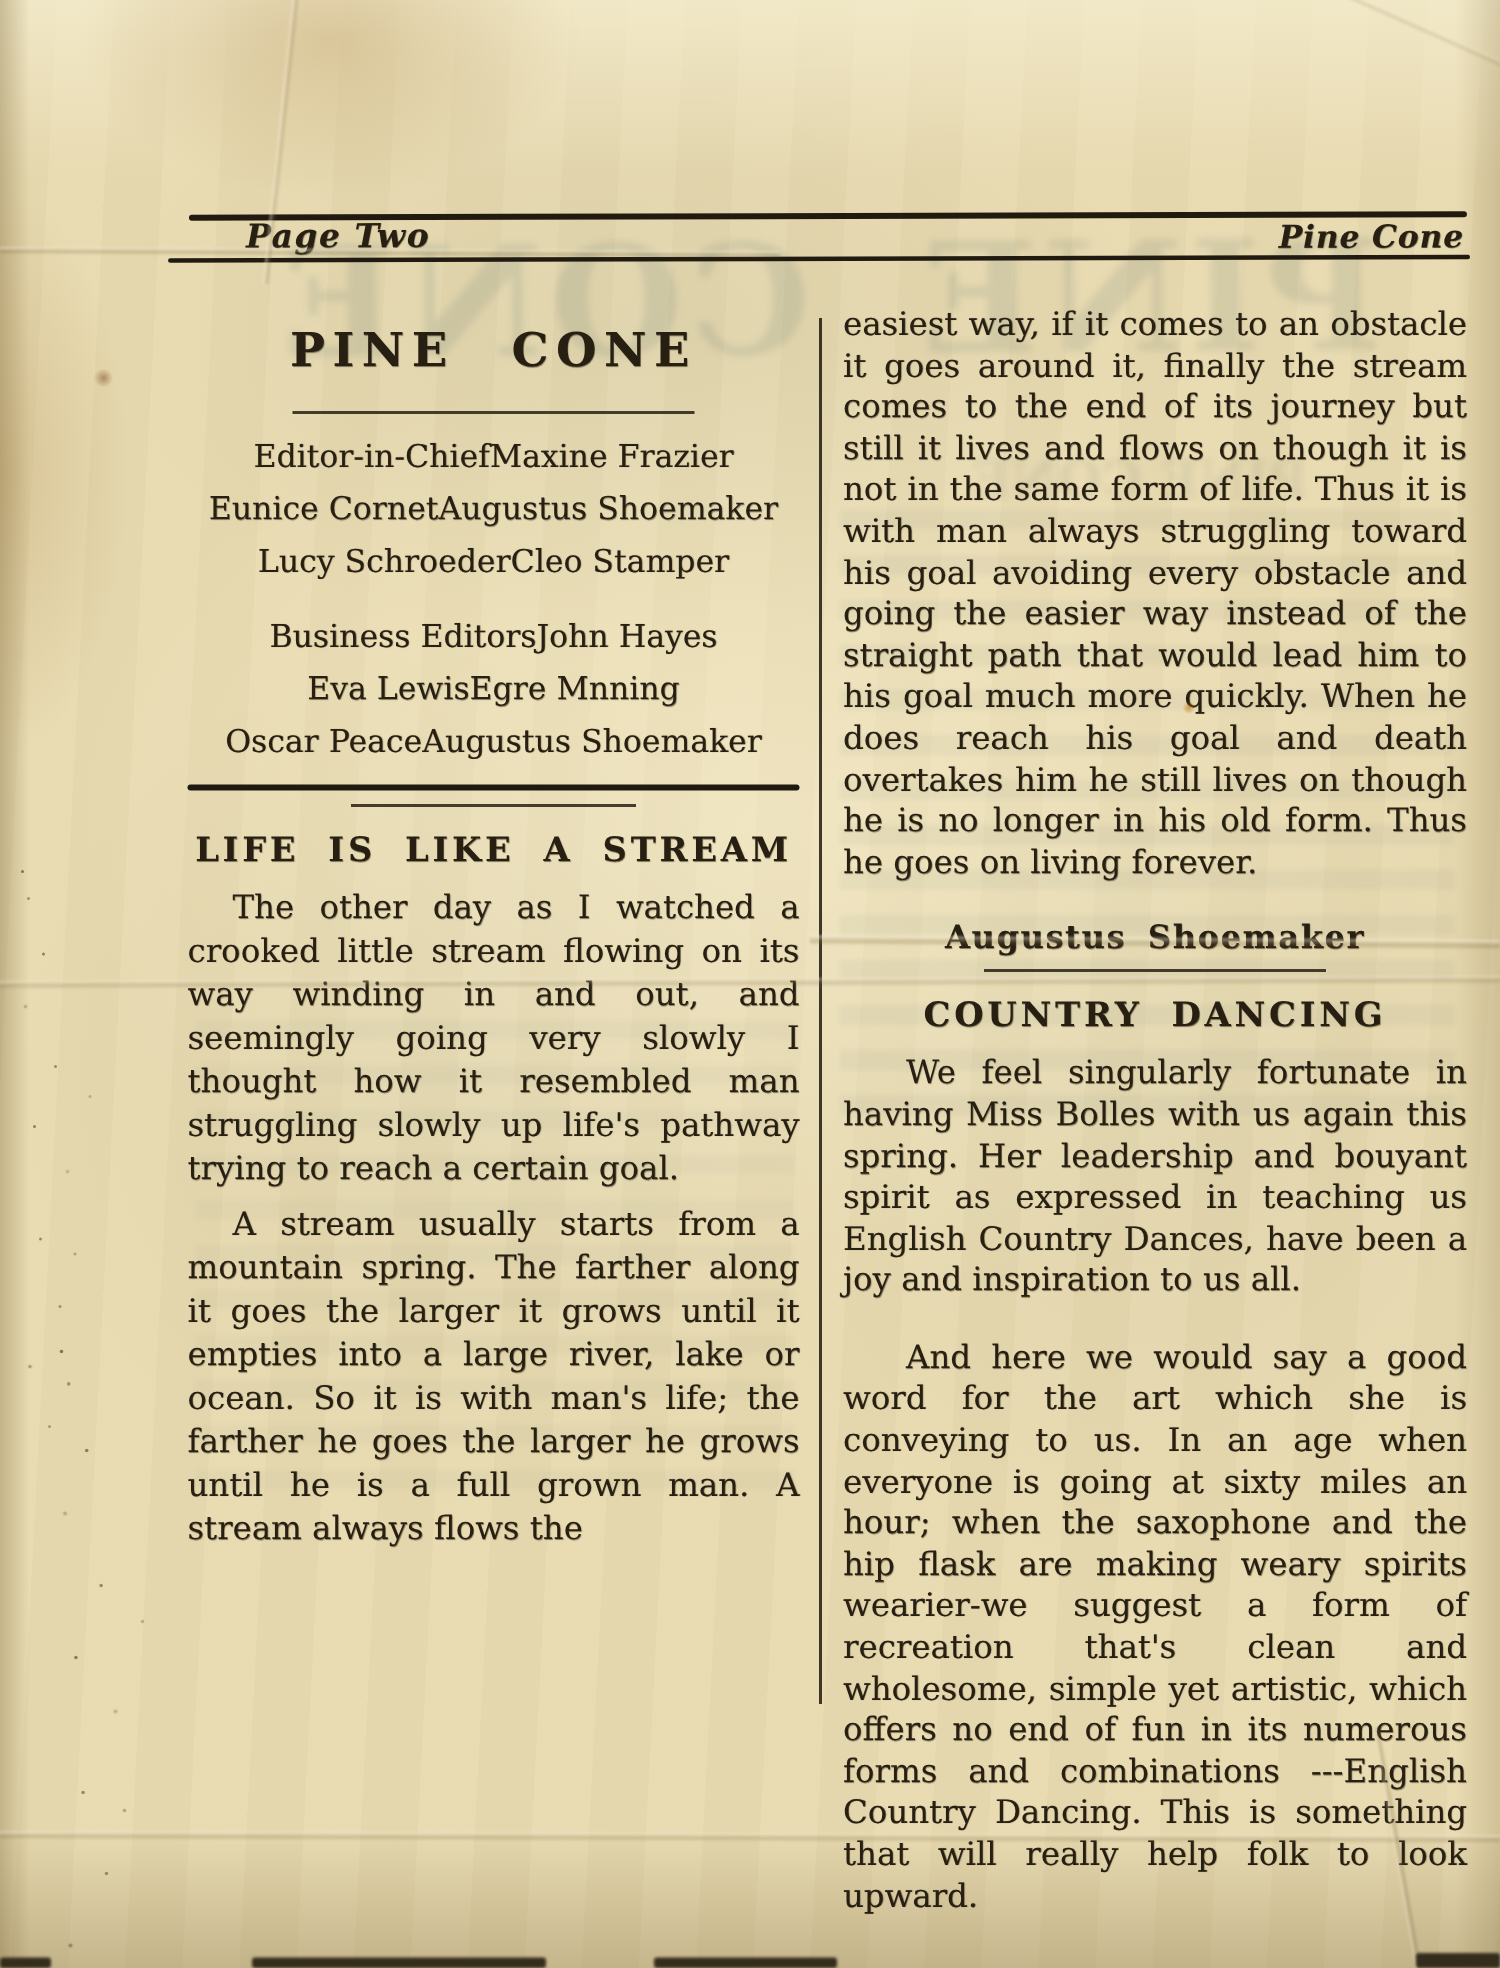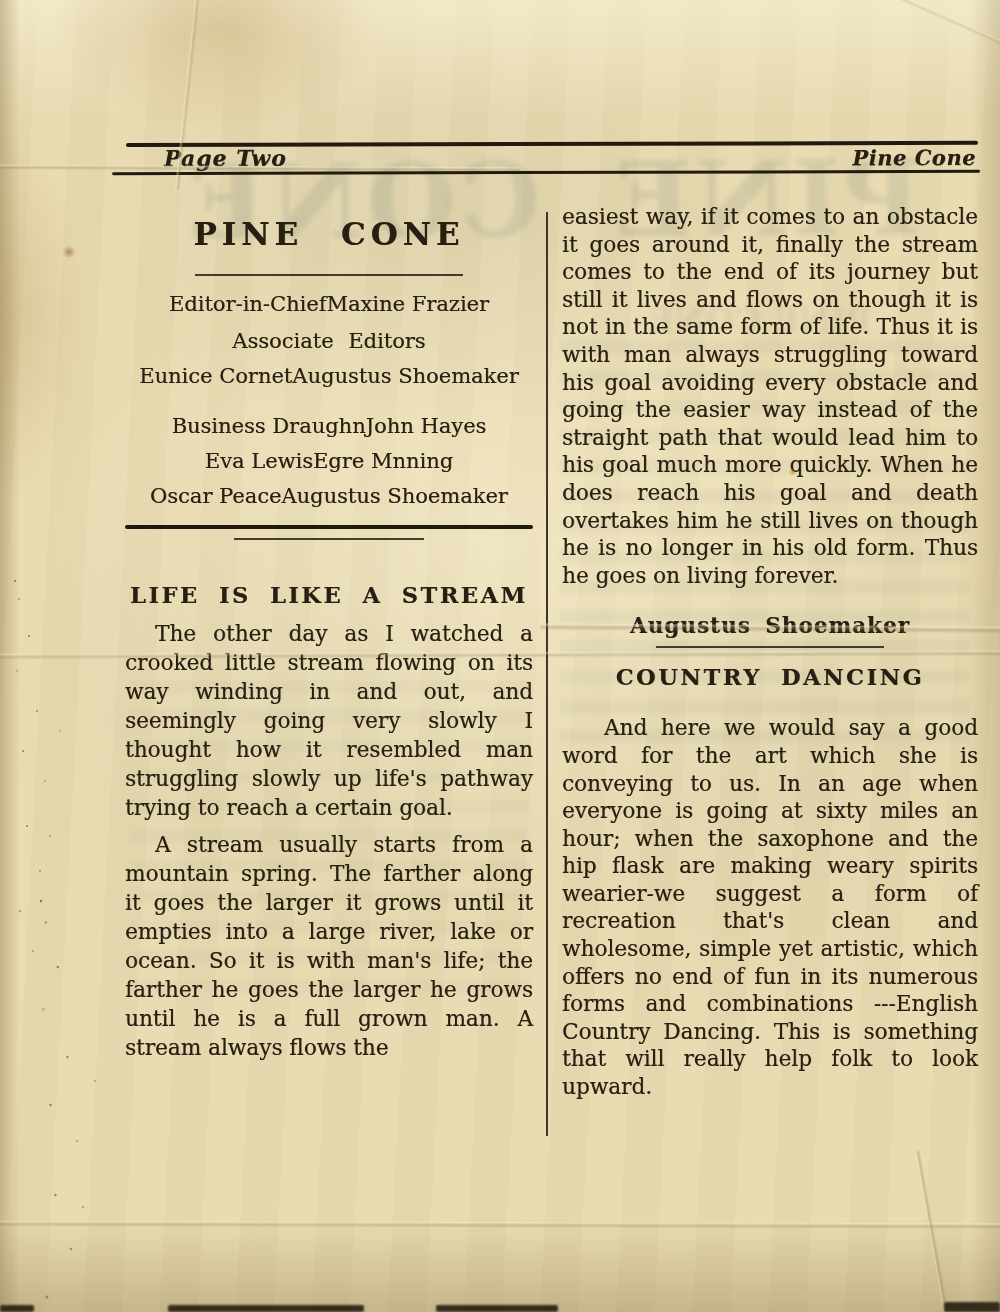--- a/index.html
+++ b/index.html
@@ -51,21 +51,21 @@
   .col-right{position:absolute;left:562px;top:203px;width:416px;}
   .col-divider{position:absolute;left:546px;top:212px;width:2px;height:924px;background:rgba(32,25,14,.85);}
   
   .paper-title{text-align:center;font-size:31px;font-weight:bold;letter-spacing:5px;word-spacing:22px;margin:4px 0 0;}
   .short-rule{height:2px;background:rgba(32,25,14,.82);margin:22px auto 0;}
   .staff-row{display:flex;justify-content:center;font-size:21px;margin-top:11px;}
   .staff-center{text-align:center;font-size:21px;margin-top:13px;word-spacing:8px;}
   .thick-rule{height:4px;background:#1f1910;margin-top:17px;border-radius:2px;}
   
   .section-title{text-align:center;font-size:29px;font-weight:bold;margin-top:26px;letter-spacing:.5px;}
-  .article-title{text-align:center;font-size:22.5px;font-weight:bold;letter-spacing:2.5px;word-spacing:9px;margin-top:42px;}
+  .article-title{text-align:center;font-size:22.5px;font-weight:bold;letter-spacing:2.5px;word-spacing:9px;margin-top:16px;}
   .body-p{font-size:21.6px;line-height:29px;text-align:justify;margin:11px 0 0;}
   .body-p.indent{text-indent:30px;}
   .col-right .body-p{line-height:27.6px;margin-top:0;}
   .col-right .body-p.indent{margin-top:12px;}
   .byline{text-align:center;font-size:21.5px;font-weight:bold;letter-spacing:1px;word-spacing:6px;margin-top:24px;}
   
   .crease{position:absolute;pointer-events:none;background:linear-gradient(180deg, rgba(255,250,230,.5), rgba(118,96,50,.28) 55%, rgba(255,250,230,0));filter:blur(.6px);}
   .stain-dot{position:absolute;width:9px;height:8px;border-radius:50%;background:radial-gradient(circle, rgba(196,126,22,.65), rgba(196,126,22,0) 70%);pointer-events:none;}
   .speckles{position:absolute;width:2px;height:2px;border-radius:50%;background:rgba(50,40,20,.55);pointer-events:none;
     box-shadow:4px 18px 0 rgba(50,40,20,.4), 14px 55px 0 rgba(50,40,20,.5), 2px 90px 1px rgba(50,40,20,.35),
@@ -96,29 +96,32 @@
   <div class="col-left">
 
     <div class="paper-title inky">PINE CONE</div>
     <div class="short-rule" style="width:268px;"></div>
 
     <div class="staff-row inky" style="margin-top:16px;">
       <span>Editor-in-Chief</span>
       <span>Maxine Frazier</span>
     </div>
 
-    <div class="staff-center inky">Associate  Editors</div>
 
     <div class="staff-row inky">
       <span>Eunice Cornet</span>
       <span>Augustus Shoemaker</span>
     </div>
+    <div class="staff-row inky">
+      <span>Lucy Schroeder</span>
+      <span>Cleo Stamper</span>
+    </div>
 
     <div class="staff-row inky" style="margin-top:26px;">
-      <span>Business Draughn</span>
+      <span>Business Editors</span>
       <span>John Hayes</span>
     </div>
 
 
     <div class="staff-row inky">
       <span>Eva Lewis</span>
       <span>Egre Mnning</span>
     </div>
 
 
@@ -139,20 +142,21 @@
 
   <div class="col-right">
 
     <p class="body-p inky">easiest way, if it comes to an obstacle it goes around it, finally the stream comes to the end of its journey but still it lives and flows on though it is not in the same form of life. Thus it is with man always struggling toward his goal avoiding every obstacle and going the easier way instead of the straight path that would lead him to his goal much more quickly. When he does reach his goal and death overtakes him he still lives on though he is no longer in his old form. Thus he goes on living forever.</p>
 
     <div class="byline inky">Augustus Shoemaker</div>
     <div class="short-rule" style="width:228px;margin-top:8px;"></div>
 
     <div class="article-title inky" style="margin-top:16px;">COUNTRY  DANCING</div>
 
+    <p class="body-p indent inky" style="text-indent:42px;">We feel singularly fortunate in having Miss Bolles with us again this spring. Her leadership and bouyant spirit as expressed in teaching us English Country Dances, have been a joy and inspiration to us all.</p>
     <p class="body-p indent inky" style="text-indent:42px;margin-top:24px;">And here we would say a good word for the art which she is conveying to us. In an age when everyone is going at sixty miles an hour; when the saxophone and the hip flask are making weary spirits wearier-we suggest a form of recreation that's clean and wholesome, simple yet artistic, which offers no end of fun in its numerous forms and combinations ---English Country Dancing. This is something that will really help folk to look upward.</p>
   </div>
 
   <div class="crease" style="left:0;top:166px;width:520px;height:5px;transform:rotate(.3deg);"></div>
   <div class="crease" style="left:0;top:652px;width:1000px;height:6px;transform:rotate(-.2deg);opacity:.8;"></div>
   <div class="crease" style="left:540px;top:625px;width:460px;height:7px;transform:rotate(.4deg);"></div>
   <div class="crease" style="left:0;top:1222px;width:1000px;height:6px;transform:rotate(.15deg);opacity:.9;"></div>
   <div class="crease" style="left:186px;top:-20px;width:5px;height:210px;transform:rotate(6deg);background:linear-gradient(90deg, rgba(255,250,230,.5), rgba(118,96,50,.22) 55%, rgba(255,250,230,0));"></div>
   <div class="crease" style="left:880px;top:40px;width:240px;height:5px;transform:rotate(24deg);opacity:.6;"></div>
   <div class="crease" style="left:930px;top:1150px;width:5px;height:170px;transform:rotate(-10deg);background:linear-gradient(90deg, rgba(255,250,230,.4), rgba(118,96,50,.3) 55%, rgba(255,250,230,0));"></div>

